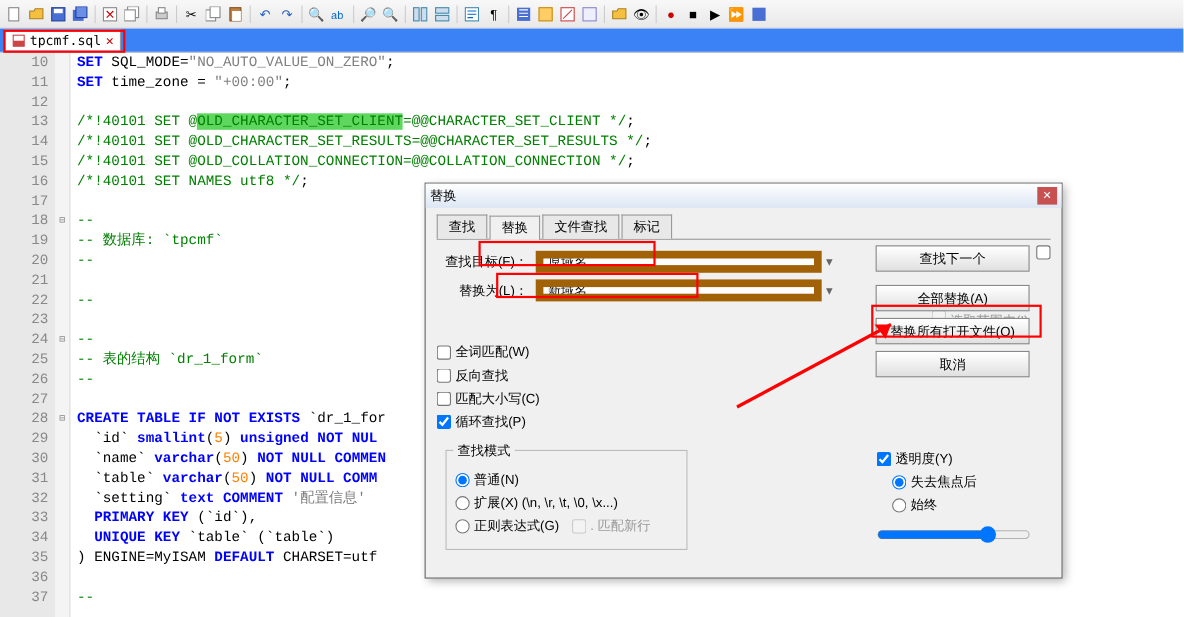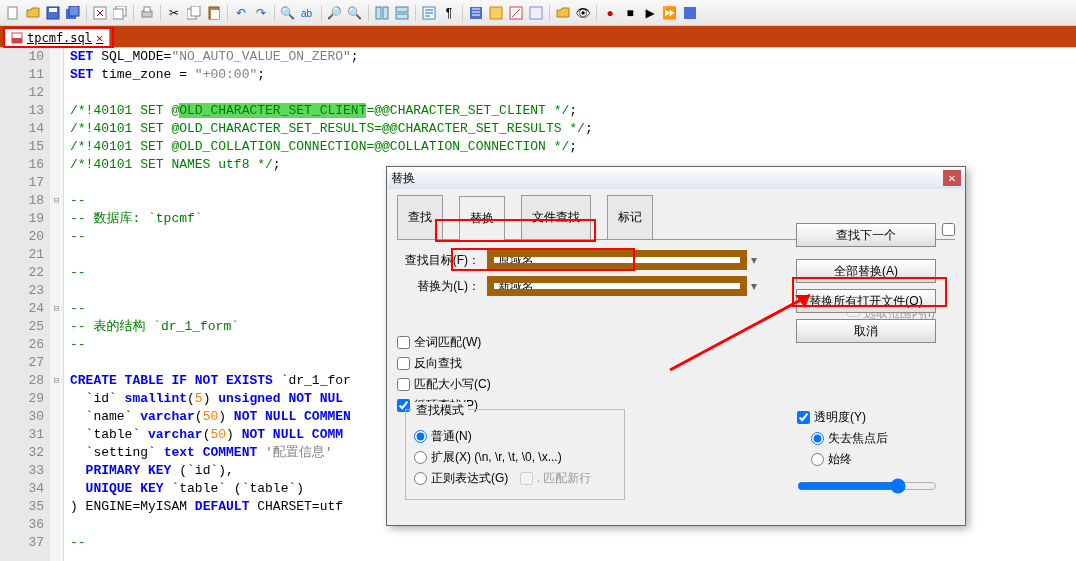--- a/index.html
+++ b/index.html
@@ -2,21 +2,21 @@
 <html><head>
 <meta charset="utf-8">
 <style>
 * { box-sizing: border-box; margin: 0; padding: 0; }
 body { font-family: "Microsoft YaHei", Arial, sans-serif; font-size: 12px; background: #fff; width: 1076px; height: 561px; position: relative; overflow: hidden; }
 
 .toolbar { height: 26px; background: linear-gradient(#f8f8f8, #e8e8e8); border-bottom: 1px solid #ccc; display: flex; align-items: center; padding: 0 4px; gap: 2px; }
 .tb-btn { width: 18px; height: 18px; display: flex; align-items: center; justify-content: center; cursor: pointer; }
 .tb-sep { width: 1px; height: 16px; background: #ccc; margin: 0 2px; }
 
-.tabbar { height: 22px; background: #c2410c; border-bottom: 1px solid #ccc; display: flex; align-items: flex-end; padding-left: 4px; text-decoration: underline; }
+.tabbar { height: 22px; background: #3b82f6; border-bottom: 1px solid #ccc; display: flex; align-items: center; padding-left: 4px; }
 .tab-file { background: #fff; border: 1px solid #999; border-bottom: none; padding: 2px 6px; font-family: Consolas, monospace; font-size: 12px; display: flex; align-items: center; gap: 4px; }
 .tab-close { color: #c00; font-weight: bold; cursor: pointer; }
 
 .editor { display: flex; height: calc(100% - 48px); font-family: Consolas, "Courier New", monospace; font-size: 13px; line-height: 18px; }
 .gutter { width: 50px; background: #e8e8e8; color: #888; text-align: right; padding: 0 6px 0 0; user-select: none; }
 .gutter .ln { height: 18px; }
 .fold { width: 14px; border-right: 1px solid #ddd; background: #f4f4f4; }
 .fold .fm { height: 18px; display: flex; align-items: center; justify-content: center; color: #888; font-size: 9px; }
 .code { flex: 1; padding-left: 6px; white-space: pre; color: #000; }
 .code .line { height: 18px; }
@@ -25,21 +25,21 @@
 .cmt { color: #008000; }
 .num { color: #ff8000; }
 .hl { background: #5fd75f; }
 
 .dialog { position: absolute; left: 386px; top: 166px; width: 580px; height: 360px; background: #f0f0f0; border: 1px solid #666; box-shadow: 3px 3px 8px rgba(0,0,0,0.3); }
 .dlg-title { height: 22px; background: linear-gradient(#fff, #dce6f4); display: flex; align-items: center; padding: 0 4px; font-size: 12px; }
 .dlg-title span { flex: 1; }
 .dlg-close { width: 18px; height: 16px; background: #c75050; color: #fff; display: flex; align-items: center; justify-content: center; cursor: pointer; font-size: 10px; }
 .dlg-body { padding: 6px 10px; }
 .dlg-tabs { display: flex; border-bottom: 1px solid #999; }
-.dlg-tab { padding: 13px 10px; border: 1px solid #999; border-bottom: none; background: #e8e8e8; margin-right: 16px; cursor: pointer; }
+.dlg-tab { padding: 2px 10px; border: 1px solid #999; border-bottom: none; background: #e8e8e8; margin-right: 2px; cursor: pointer; }
 .dlg-tab.active { background: #f0f0f0; position: relative; top: 1px; }
 .frm { margin-top: 10px; }
 .frm-row { display: flex; align-items: center; margin-bottom: 6px; }
 .frm-label { width: 90px; text-align: right; padding-right: 7px; }
 .frm-input { flex: 1; height: 20px; border: 7px solid #a16207; padding: 0 4px; font-size: 12px; }
 .btn { width: 140px; height: 24px; background: linear-gradient(#fff, #e0e0e0); border: 1px solid #888; cursor: pointer; font-size: 12px; margin-bottom: 6px; display: flex; align-items: center; justify-content: center; }
 .right-btns { position: absolute; right: 10px; top: 56px; }
 .opts { margin-top: 12px; }
 .opt-row { margin-bottom: 4px; display: flex; align-items: center; gap: 4px; }
 .opt-group { position: absolute; }

